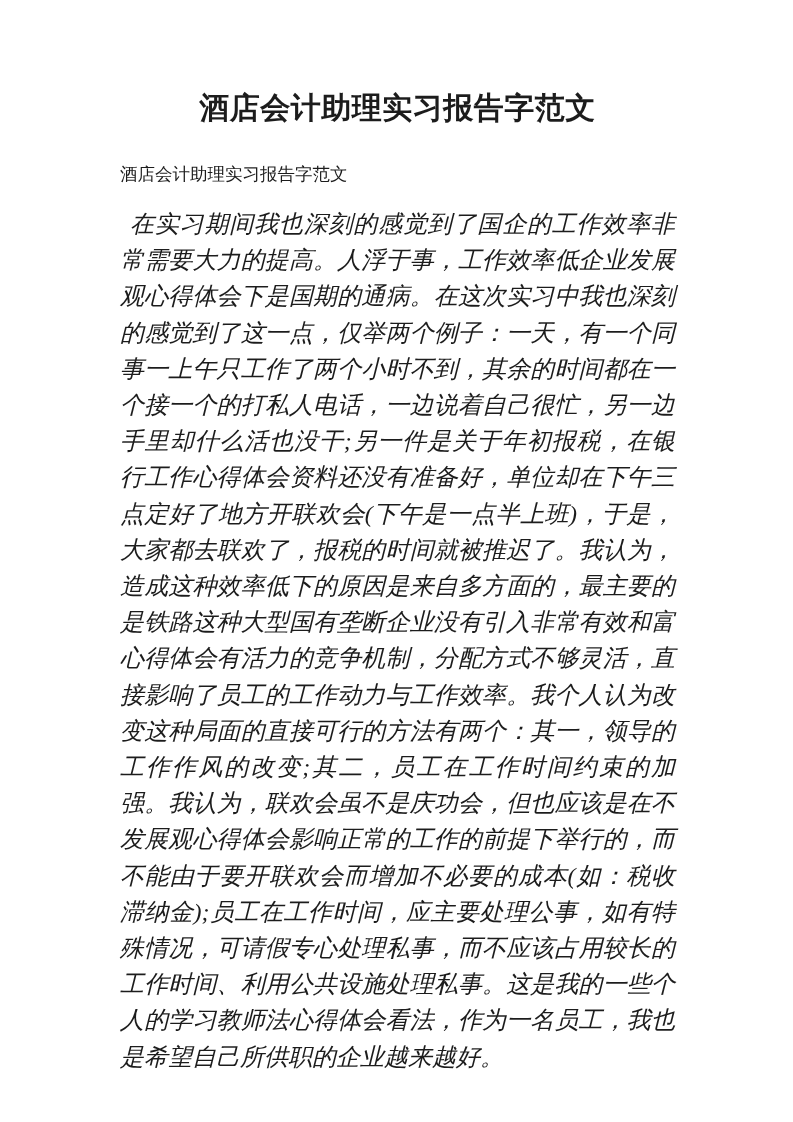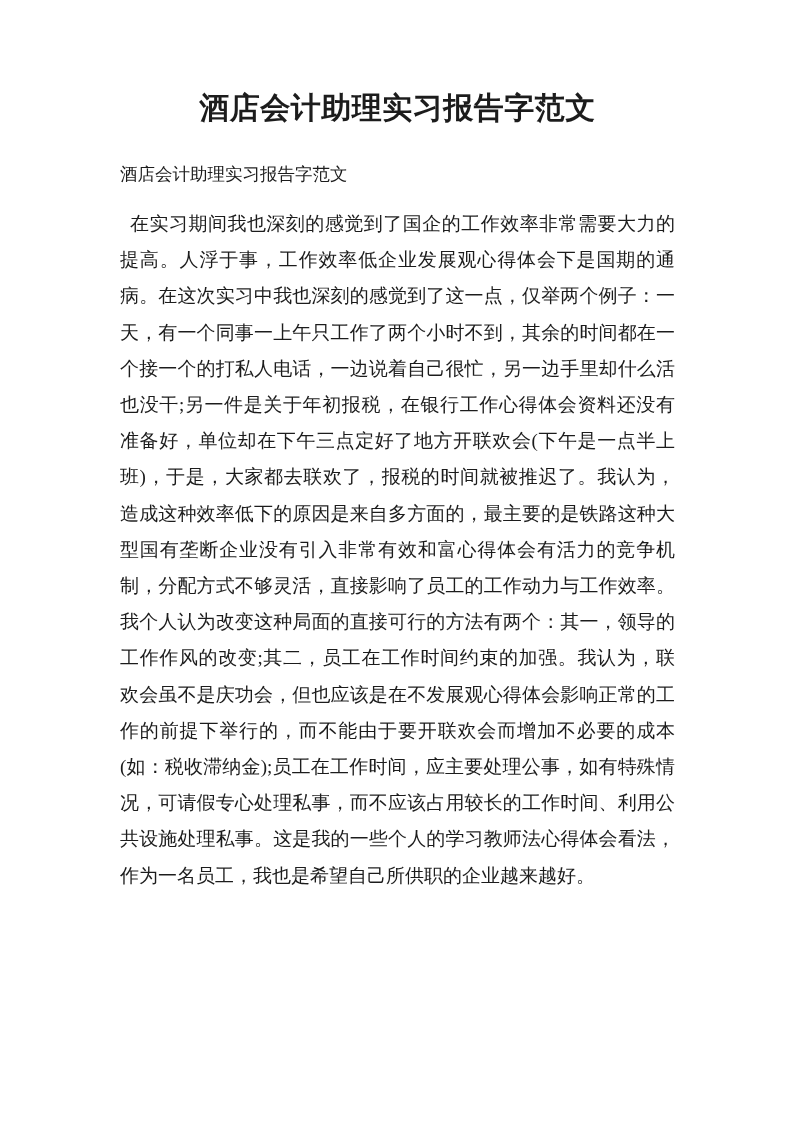--- a/index.html
+++ b/index.html
@@ -28,26 +28,27 @@
     text-align: center;
     letter-spacing: 0.5px;
   }
   .doc-subtitle {
     margin-top: 26px;
     font-size: 17.5px;
     line-height: 36px;
     text-align: left;
   }
   .body-para {
-    font-size: 19px;
+    font-size: 24px;
     line-height: 36.2px;
     text-align: justify;
     text-justify: inter-ideograph;
     text-indent: 10px;
     word-break: break-all;
+    font-style: italic;
   }
   .body-para.first { margin-top: 14px; }
   .body-para.second { margin-top: 17px; }
 </style>
 </head>
 <body>
 
 <div class="page">
   <div class="content">
     <h1 class="doc-title">酒店会计助理实习报告字范文</h1>

